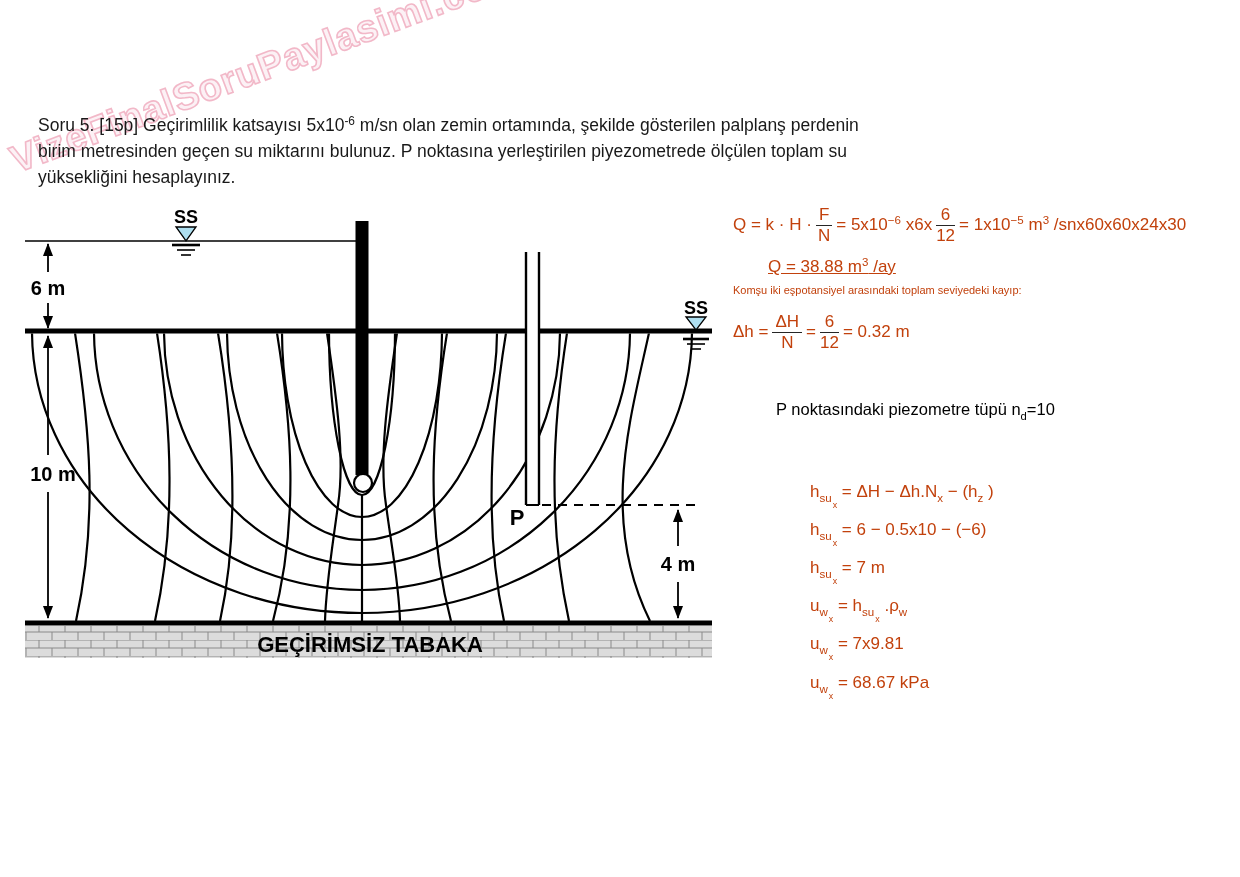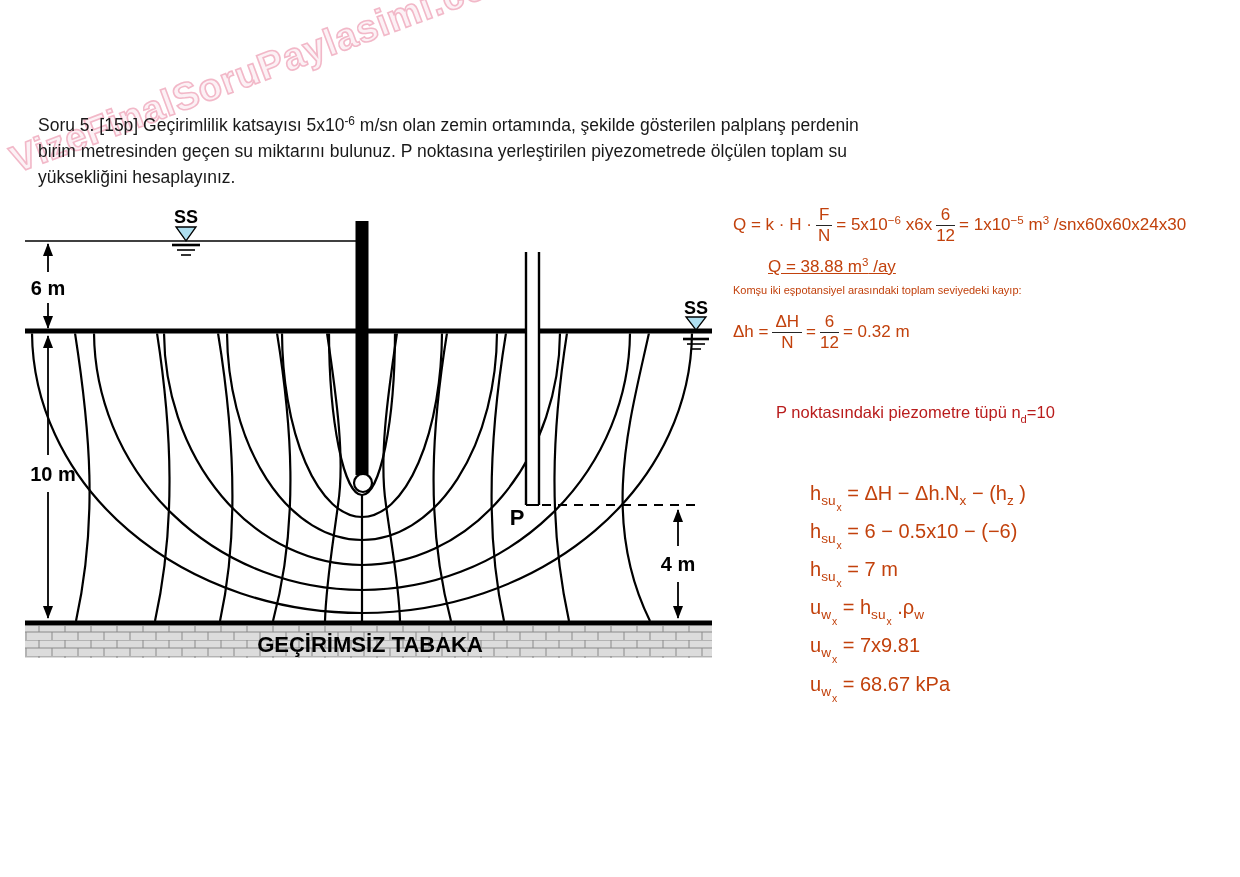--- a/index.html
+++ b/index.html
@@ -8,28 +8,28 @@
   
   .watermark{position:absolute;left:12px;top:140px;transform:rotate(-20.5deg);transform-origin:0 50%;
      font-size:38px;font-weight:bold;white-space:nowrap;color:#fceef3;
      -webkit-text-stroke:1.6px #efa7bb;opacity:.8;letter-spacing:1px;z-index:1;}
   
   .title{position:absolute;left:38px;top:108px;width:1130px;font-size:17.5px;line-height:26px;
      color:#191919;z-index:2;}
   .sup-t{font-size:68%;vertical-align:6px;}
   
   .eq{position:absolute;font-size:17px;color:#c2410c;white-space:nowrap;z-index:2;}
-  .eq-big{font-size:20px;}
+  .eq-big{font-size:17px;}
   .frac{display:inline-block;vertical-align:middle;text-align:center;margin:0 4px;line-height:1.15;}
   .ft{display:block;border-bottom:1.6px solid #262626;padding:0 3px;}
   .fb{display:block;}
   .fs-sup{font-size:68%;vertical-align:6px;}
   .fs-sub{font-size:68%;vertical-align:-5px;}
   .fs-sub2{font-size:52%;vertical-align:-11px;margin-left:1px;}
-  .note{position:absolute;font-size:16.5px;line-height:33px;color:#b91c1c;z-index:2;}
+  .note{position:absolute;font-size:16.5px;line-height:27px;color:#000000;z-index:2;}
   svg text{font-family:"Liberation Sans",sans-serif;}
 </style>
 </head>
 <body>
 
 <div id="page">
 
   <div class="watermark">VizeFinalSoruPaylasimi.com</div>
 
   <div class="title">

